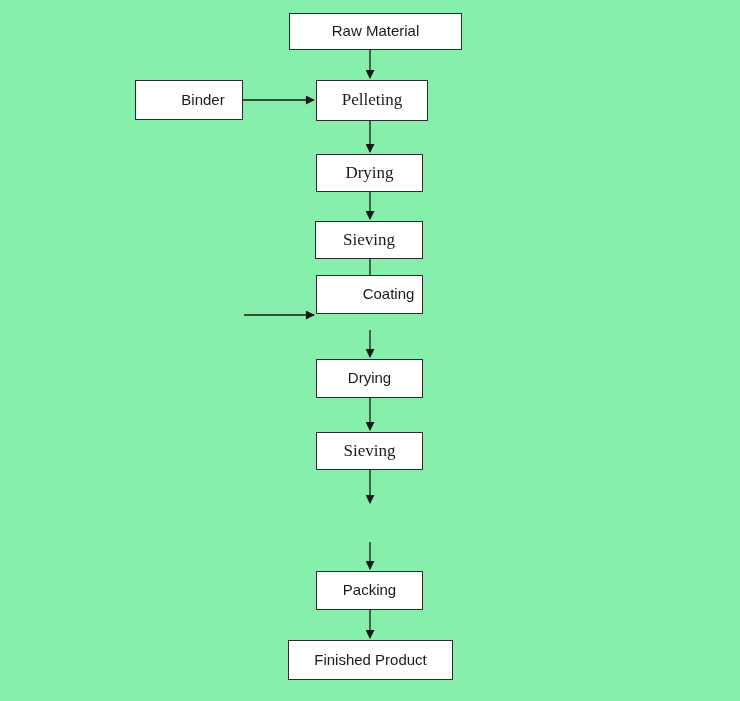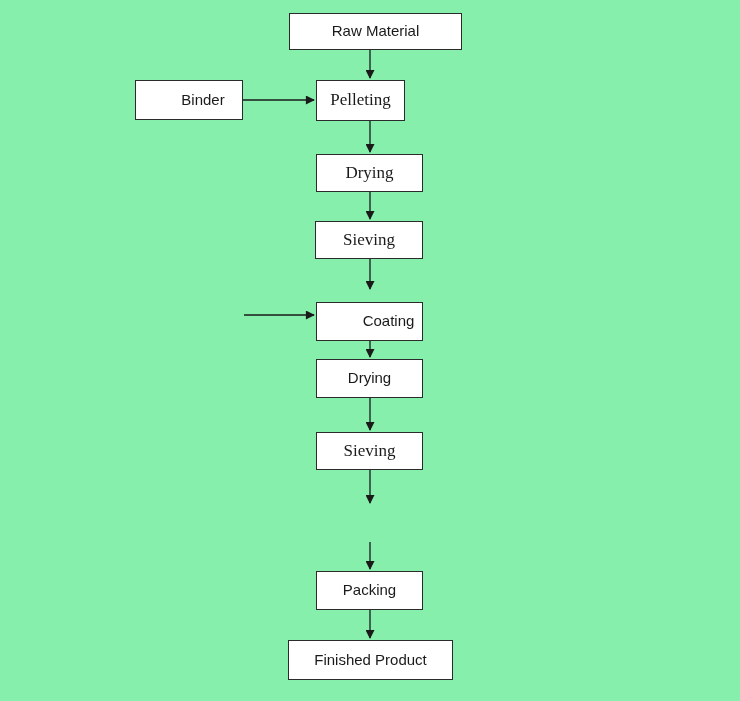--- a/index.html
+++ b/index.html
@@ -37,25 +37,25 @@
     line-height: 1.1;
     white-space: nowrap;
   }
   .serif { font-family: "Liberation Serif", serif; font-size: 17px; }
   .sans  { font-family: "Liberation Sans", sans-serif; font-size: 15px; }
   .small { font-size: 13px; }
 
   
   .n-raw        { left: 289px; top: 13px;  width: 173px; height: 37px; }
   .n-binder     { left: 135px; top: 80px;  width: 108px; height: 40px; padding-left: 28px; }
-  .n-pelleting  { left: 316px; top: 80px;  width: 89px; height: 41px; }
+  .n-pelleting  { left: 316px; top: 80px;  width: 112px; height: 41px; }
   .n-drying1    { left: 316px; top: 154px; width: 107px; height: 38px; }
   .n-sieving1   { left: 315px; top: 221px; width: 108px; height: 38px; }
   .n-lecithin   { left: 135px; top: 296px; width: 109px; height: 38px; }
-  .n-coating    { left: 316px; top: 302px; width: 107px; height: 39px; padding-left: 38px; }
+  .n-coating    { left: 316px; top: 275px; width: 107px; height: 39px; padding-left: 38px; }
   .n-drying2    { left: 316px; top: 359px; width: 107px; height: 39px; }
   .n-sieving2   { left: 316px; top: 432px; width: 107px; height: 38px; }
   .n-metal      { left: 310px; top: 505px; width: 136px; height: 37px; }
   .n-packing    { left: 316px; top: 571px; width: 107px; height: 39px; text-align: center; }
   .n-finished   { left: 288px; top: 640px; width: 165px; height: 40px; }
 </style>
 </head>
 <body>
 
 <div class="canvas">

